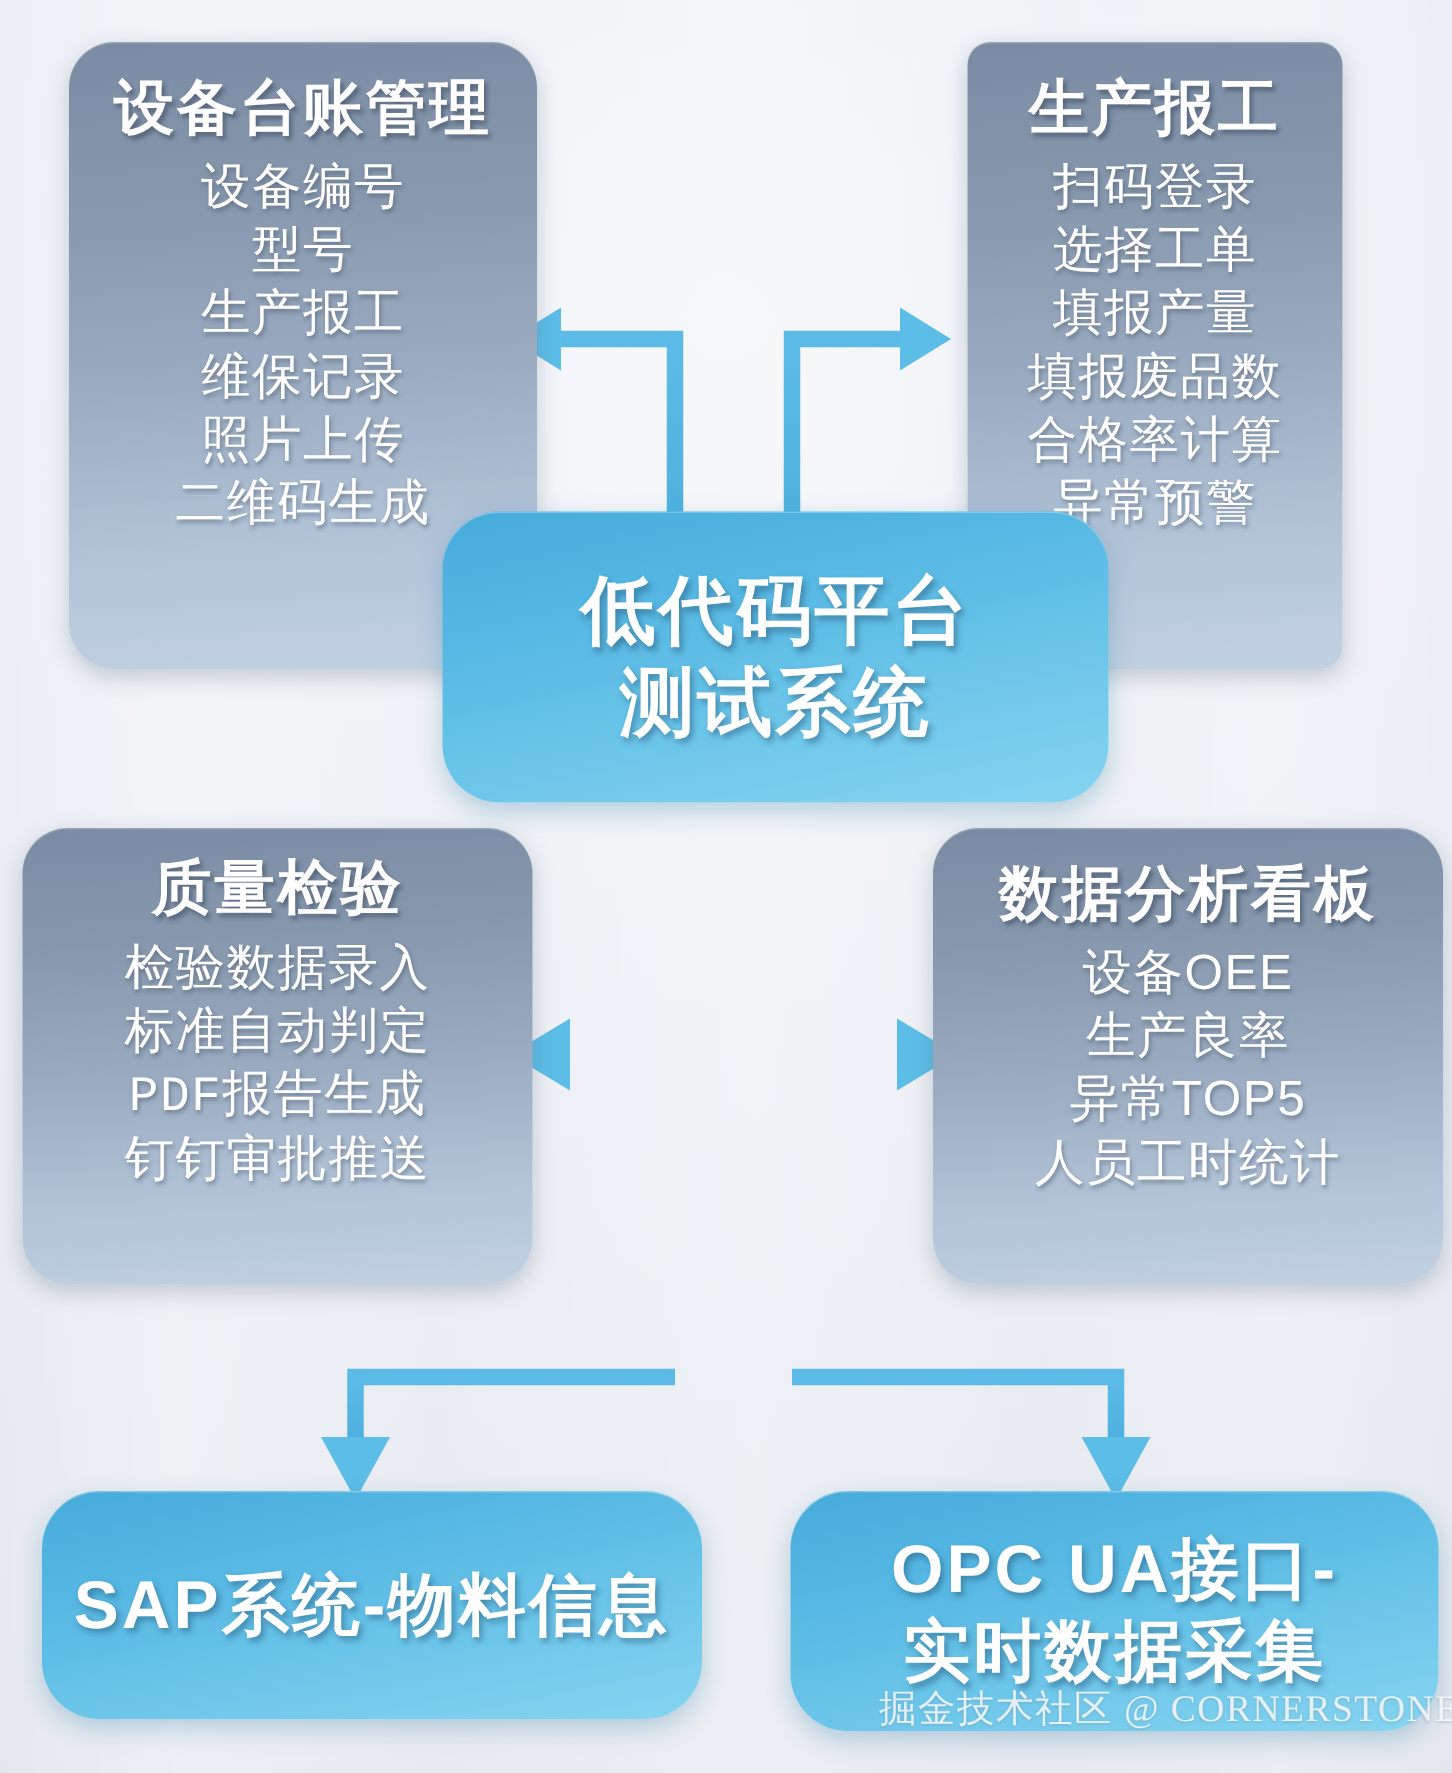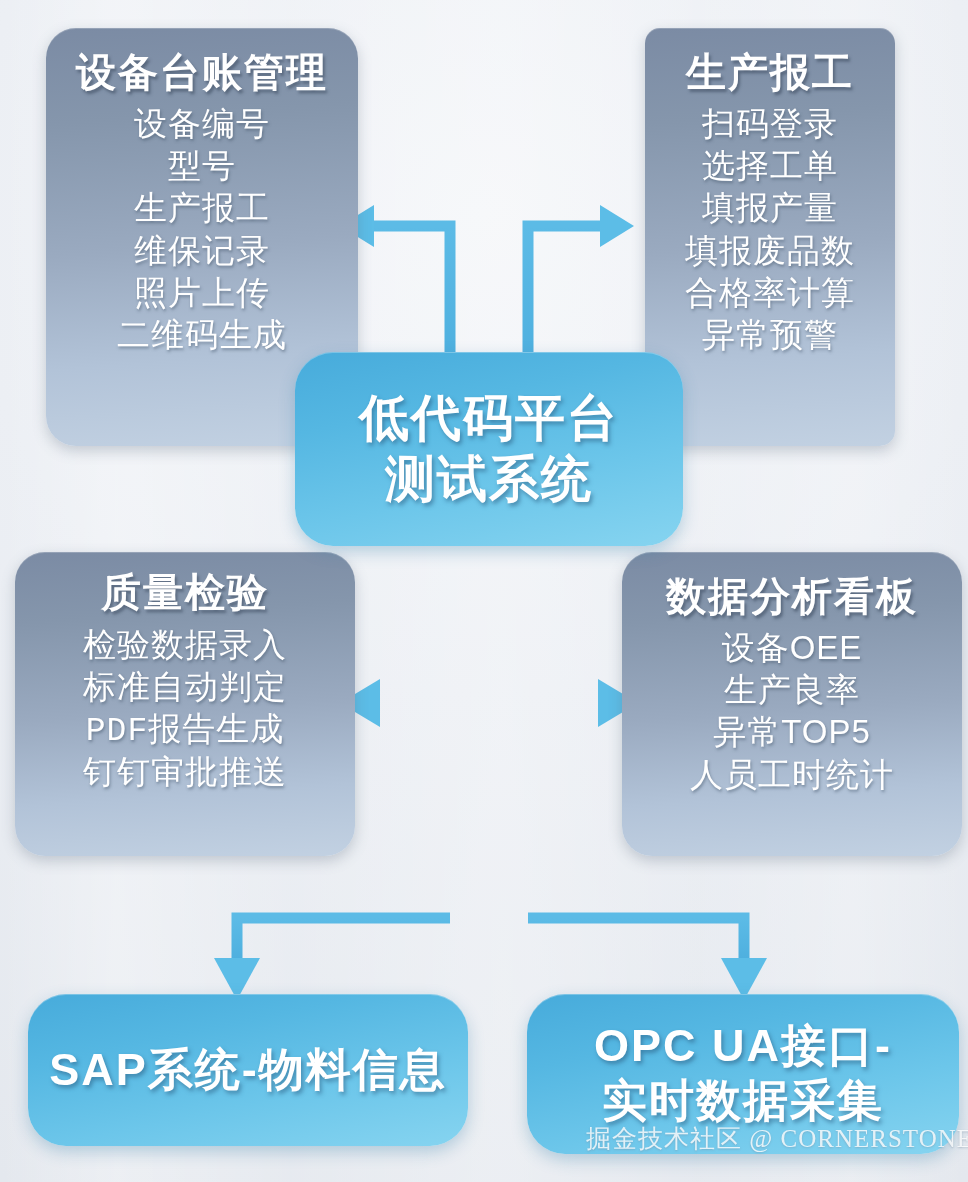--- a/index.html
+++ b/index.html
@@ -92,21 +92,21 @@
     line-height: 1.22;
     letter-spacing: 2px;
     text-shadow: 2px 3px 4px rgba(40,90,125,0.55);
   }
 
   
   #box-equipment { left: 22px;  top: 28px;  width: 312px; height: 418px; margin-left: 24px; }
   #box-production{ left: 645px; top: 28px;  width: 250px; height: 418px; border-radius: 15px; }
   #box-quality   { left: 15px;  top: 552px; width: 340px; height: 304px; font-family: Liberation Mono, monospace; }
   #box-analytics { left: 622px; top: 552px; width: 340px; height: 304px; }
-  #node-center   { left: 295px; top: 352px; width: 388px; height: 194px; }
+  #node-center   { left: 295px; top: 341px; width: 444px; height: 194px; }
   #node-sap      { left: 28px;  top: 994px; width: 440px; height: 152px; }
   #node-opcua    { left: 527px; top: 994px; width: 432px; height: 160px; }
 
   #node-center .ctext { font-size: 50px; }
   #node-sap .ctext    { font-size: 45px; }
   #node-opcua .ctext  { font-size: 45px; }
 
   .watermark {
     position: absolute;
     left: 586px;

